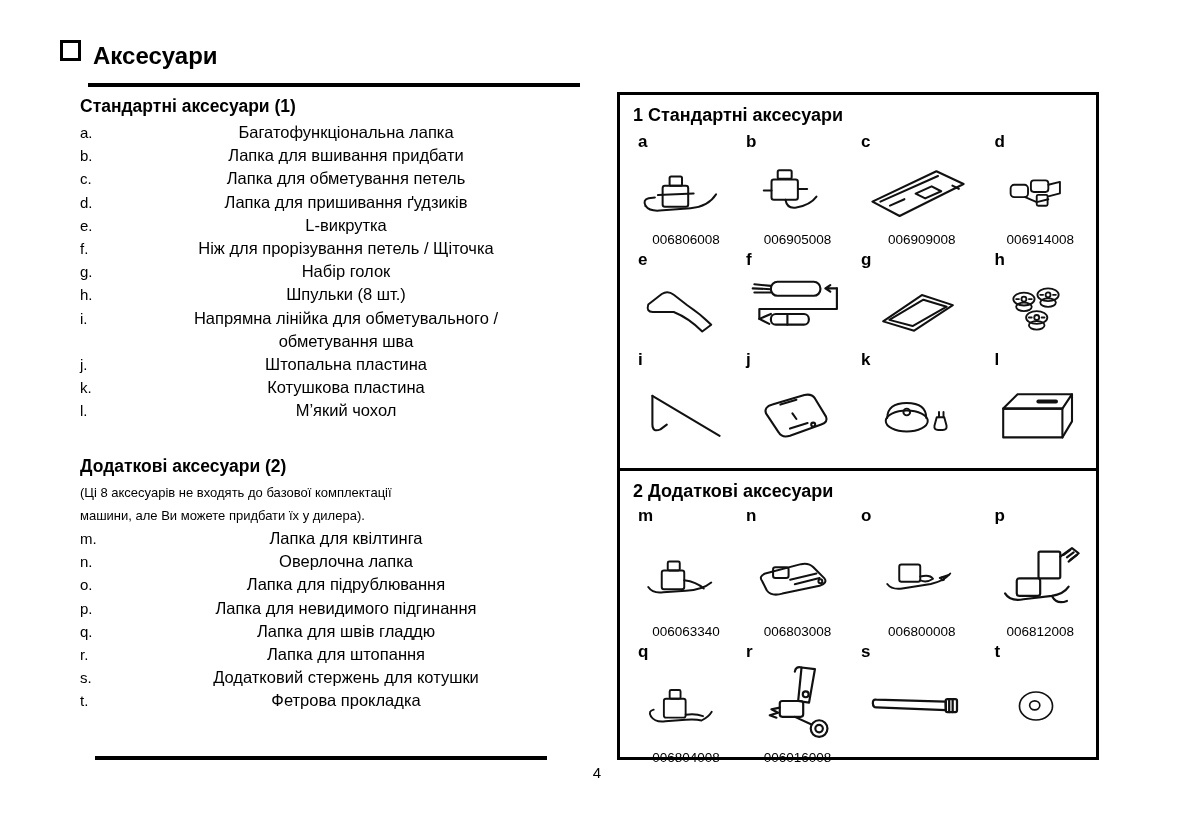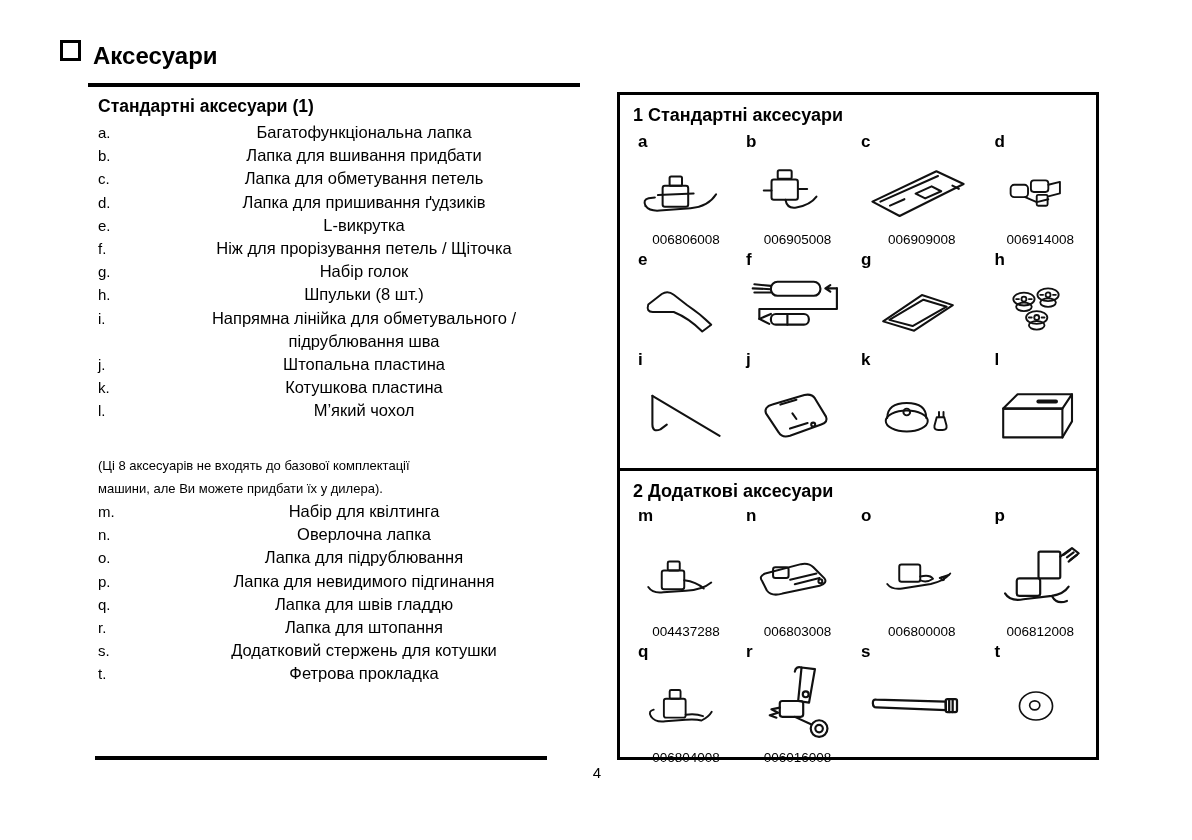--- a/index.html
+++ b/index.html
@@ -6,21 +6,21 @@
   .page{position:relative;width:1192px;height:840px;background:#ffffff;
         font-family:"Liberation Sans",sans-serif;color:#000;overflow:hidden;}
 
   
   .doc-title{position:absolute;left:60px;top:42px;display:flex;
              gap:12px;font-size:24px;font-weight:bold;}
   .square-bullet{width:15px;height:15px;border:3px solid #000;display:inline-block;margin-top:-2px;}
   .title-rule{position:absolute;left:88px;top:83px;width:492px;height:4px;background:#000;}
 
   
-  .left-col{position:absolute;left:98px;top:94px;width:494px;}
+  .left-col{position:absolute;left:80px;top:94px;width:494px;}
   .sec-heading{font-size:17.5px;font-weight:bold;margin:0 0 3px 0;line-height:24px;}
   ul.acc-list{list-style:none;margin:0;padding:0;}
   .acc-list li{display:flex;font-size:16.5px;line-height:23.2px;}
   .li-letter{width:38px;flex:none;font-size:15px;}
   .li-text{flex:1;text-align:center;}
   .section2{margin-top:31px;}
   .note{font-size:13px;line-height:23.2px;margin:0;}
 
   .bottom-rule{position:absolute;left:95px;top:756px;width:452px;height:4px;background:#000;}
   .page-num{position:absolute;left:560px;top:764px;width:74px;text-align:center;font-size:15px;}
@@ -85,46 +85,47 @@
         <li>
             <span class="li-letter">g.</span>
             <span class="li-text">Набір голок</span>
           </li>
         <li>
             <span class="li-letter">h.</span>
             <span class="li-text">Шпульки (8 шт.)</span>
           </li>
         <li>
             <span class="li-letter">i.</span>
-            <span class="li-text"><span>Напрямна лінійка для обметувального /</span><br><span>підрублювання шва</span></span>
+            <span class="li-text"><span>Напрямна лінійка для обметувального /</span><br><span>обметування шва</span></span>
           </li>
         <li>
             <span class="li-letter">j.</span>
             <span class="li-text">Штопальна пластина</span>
           </li>
         <li>
             <span class="li-letter">k.</span>
             <span class="li-text">Котушкова пластина</span>
           </li>
         <li>
             <span class="li-letter">l.</span>
             <span class="li-text">М’який чохол</span>
           </li>
       </ul>
     </div>
 
     <div class="section2">
+      <p class="sec-heading">Додаткові аксесуари (2)</p>
       <p class="note">
         <span>(Ці 8 аксесуарів не входять до базової комплектації</span><br>
         <span>машини, але Ви можете придбати їх у дилера).</span>
       </p>
       <ul class="acc-list">
         <li>
             <span class="li-letter">m.</span>
-            <span class="li-text">Набір для квілтинга</span>
+            <span class="li-text">Лапка для квілтинга</span>
           </li>
         <li>
             <span class="li-letter">n.</span>
             <span class="li-text">Оверлочна лапка</span>
           </li>
         <li>
             <span class="li-letter">o.</span>
             <span class="li-text">Лапка для підрублювання</span>
           </li>
         <li>
@@ -318,21 +319,21 @@
         <div class="cell">
           <span class="cell-letter">m</span>
           <div class="icon-wrap">
               <svg class="acc-icon" width="92" height="60" viewBox="0 0 110 80">
             <path d="M10 56 Q16 65 30 63 L60 61 Q82 60 94 50"></path>
                 <rect x="28" y="34" width="30" height="25" rx="3"></rect>
             <path d="M58 47 Q74 49 84 58"></path>
                 <rect x="36" y="22" width="16" height="12" rx="2"></rect>
               </svg>
             </div>
-          <div class="part-num">004437288</div>
+          <div class="part-num">006063340</div>
         </div>
         <div class="cell">
           <span class="cell-letter">n</span>
           <div class="icon-wrap">
               <svg class="acc-icon" width="96" height="62" viewBox="0 0 110 80">
             <path d="M14 48 Q9 42 18 38 L64 26 Q74 24 80 30 L94 44 Q99 50 88 54 L40 64 Q26 68 20 60 Z"></path>
             <rect x="28" y="30" width="20" height="14" rx="3"></rect>
                 <path d="M50 46 L84 38 M56 52 L88 44"></path>
                 <circle cx="89" cy="48" r="2.5"></circle>
               </svg>

